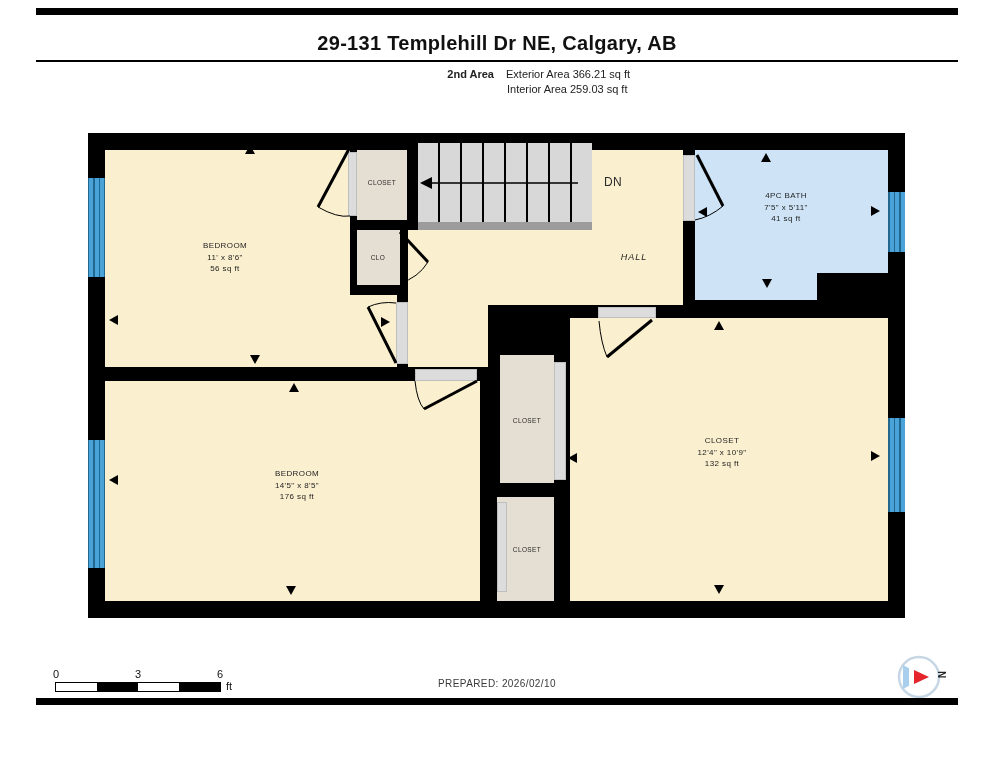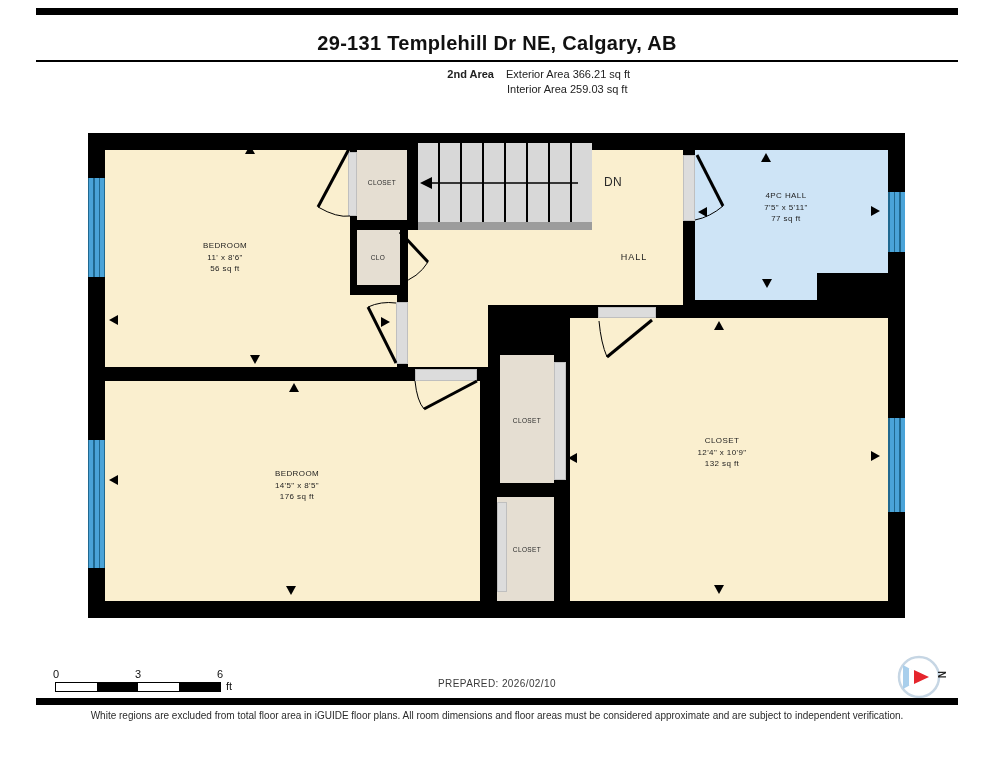--- a/index.html
+++ b/index.html
@@ -143,30 +143,30 @@
       <div>BEDROOM</div>
       <div>14'5" x 8'5"</div>
       <div>176 sq ft</div>
     </div>
     <div class="abs rlabel" style="left:634px;top:319px;">
       <div>CLOSET</div>
       <div>12'4" x 10'9"</div>
       <div>132 sq ft</div>
     </div>
     <div class="abs rlabel" style="left:698px;top:74px;">
-      <div>4PC HALL</div>
+      <div>4PC BATH</div>
       <div>7'5" x 5'11"</div>
-      <div>77 sq ft</div>
+      <div>41 sq ft</div>
     </div>
     <div class="abs slabel" style="left:294px;top:49px;">CLOSET</div>
     <div class="abs slabel" style="left:290px;top:124px;">CLO</div>
     <div class="abs slabel" style="left:439px;top:287px;">CLOSET</div>
     <div class="abs slabel" style="left:439px;top:416px;">CLOSET</div>
     <div class="abs slabel" style="left:525px;top:49px;font-size:12px;">DN</div>
-    <div class="abs mlabel" style="left:546px;top:124px;">HALL</div>
+    <div class="abs mlabel" style="left:546px;top:124px;font-style:italic;">HALL</div>
   </div>
 
   <div class="abs scale-num" style="left:56px;top:668px;">0</div>
   <div class="abs scale-num" style="left:138px;top:668px;">3</div>
   <div class="abs scale-num" style="left:220px;top:668px;">6</div>
   <div class="abs scalebar">
     <div class="seg-w"></div>
       <div class="seg-b"></div>
       <div class="seg-w"></div>
       <div class="seg-b"></div>
@@ -177,15 +177,14 @@
 
   <svg class="abs" style="left:896px;top:654px;" width="46" height="46" viewBox="0 0 46 46">
     <circle cx="23" cy="23" r="20" fill="#ffffff" stroke="#C6D6E4" stroke-width="2.5"></circle>
     <polygon points="7,11 7,35 29,23" fill="#A9CFEC"></polygon>
     <polygon points="13,14 13,32 31,23" fill="#ffffff"></polygon>
     <polygon points="18,16 18,30 33,23" fill="#E5252C"></polygon>
   </svg>
   <div class="abs compass-n">N</div>
 
   <div class="abs bottombar"></div>
-  <div class="abs disclaimer">White regions are excluded from total floor area in iGUIDE floor plans. All room dimensions and floor areas must be considered approximate and are subject to independent verification.</div>
 
 </div>
 
 </body></html>

